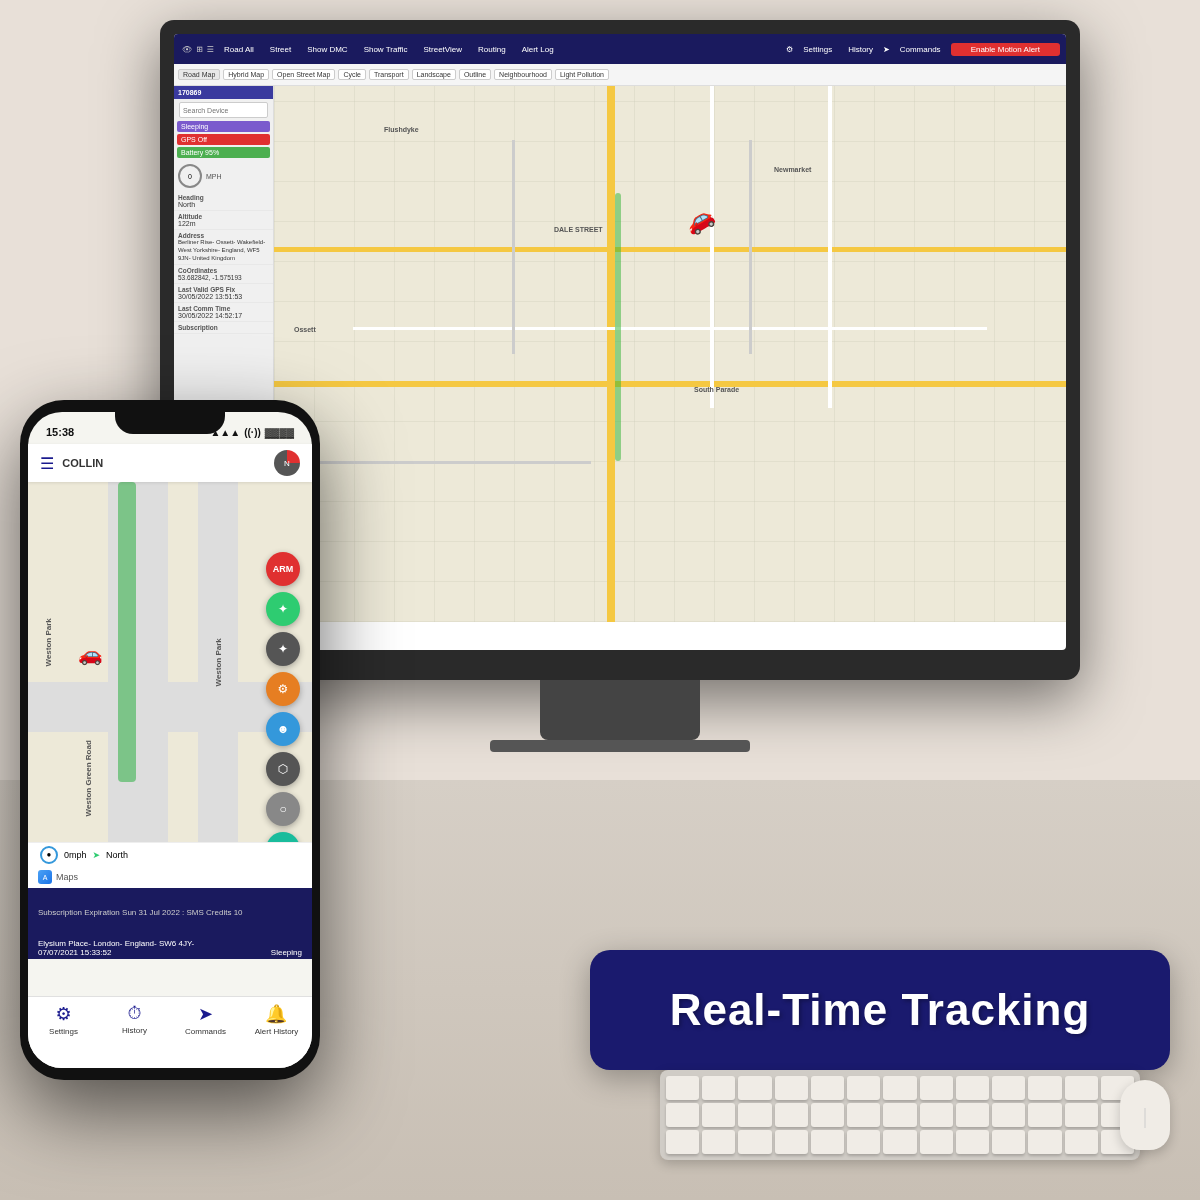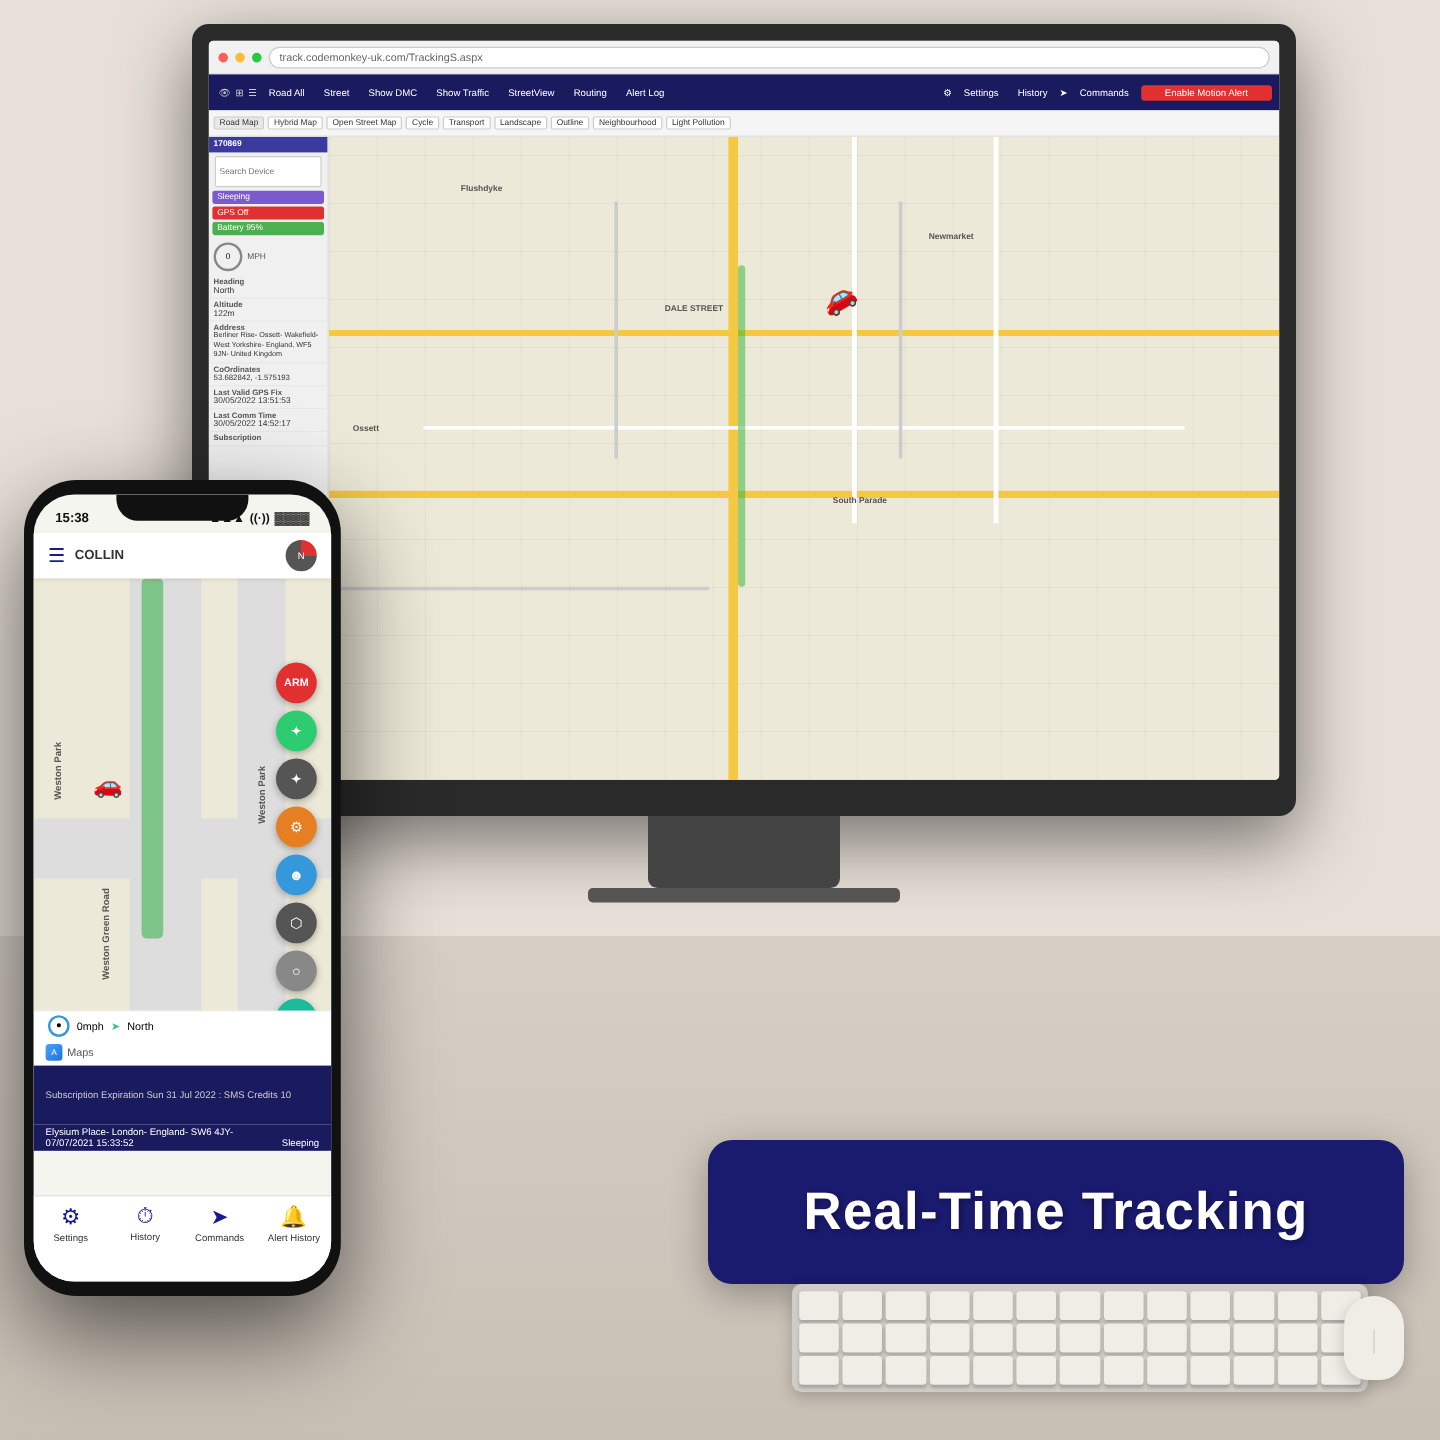--- a/index.html
+++ b/index.html
@@ -175,21 +175,21 @@
       background: #3a3a9e;
       color: #fff;
       font-size: 7px;
       padding: 3px 4px;
       font-weight: bold;
     }
     .search-box {
       width: 90%;
       margin: 3px auto;
       display: block;
-      height: 26px;
+      height: 16px;
       border: 1px solid #ccc;
       border-radius: 2px;
       font-size: 7px;
       padding: 0 3px;
     }
     .status-bar {
       margin: 2px 3px;
       padding: 2px 4px;
       border-radius: 2px;
       font-size: 7px;
@@ -265,21 +265,21 @@
       color: #555;
       font-weight: 600;
       white-space: nowrap;
     }
 
     
     .phone-wrap {
       position: absolute;
       left: 20px;
       bottom: 120px;
-      width: 264px;
+      width: 300px;
       height: 680px;
       z-index: 10;
     }
     .phone-bezel {
       position: absolute;
       inset: 0;
       background: #111;
       border-radius: 44px;
       box-shadow: 0 30px 80px rgba(0,0,0,0.6);
       padding: 12px 8px;
@@ -567,28 +567,20 @@
   </style>
 </head>
 <body>
 
 <div class="desk"></div>
 
 <div class="monitor-outer">
   <div class="monitor-bezel">
     <div class="monitor-screen">
 
-      <div class="browser-bar">
-        <div class="browser-dot" style="background:#ff5f57"></div>
-        <div class="browser-dot" style="background:#febc2e"></div>
-        <div class="browser-dot" style="background:#28c840"></div>
-        <div class="browser-url">
-          <span>track.codemonkey-uk.com/TrackingS.aspx</span>
-        </div>
-      </div>
 
       <div class="app-nav">
         <div class="nav-icons">
           <div class="nav-icon-btn">👁</div>
           <div class="nav-icon-btn">⊞</div>
           <div class="nav-icon-btn">☰</div>
         </div>
         <div class="nav-item">Road All</div>
         <div class="nav-item">Street</div>
         <div class="nav-item">Show DMC</div>

